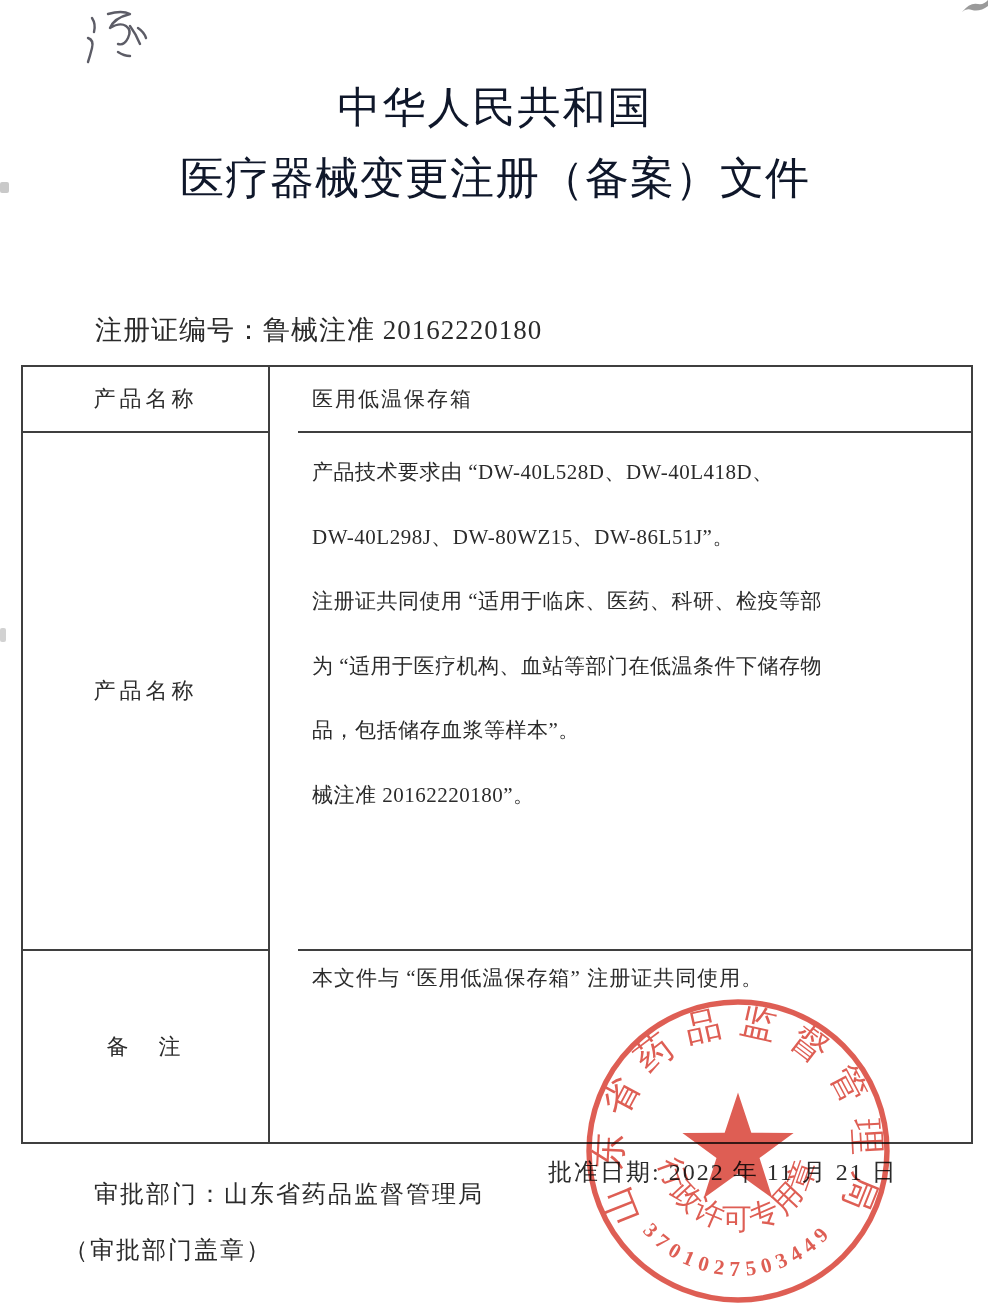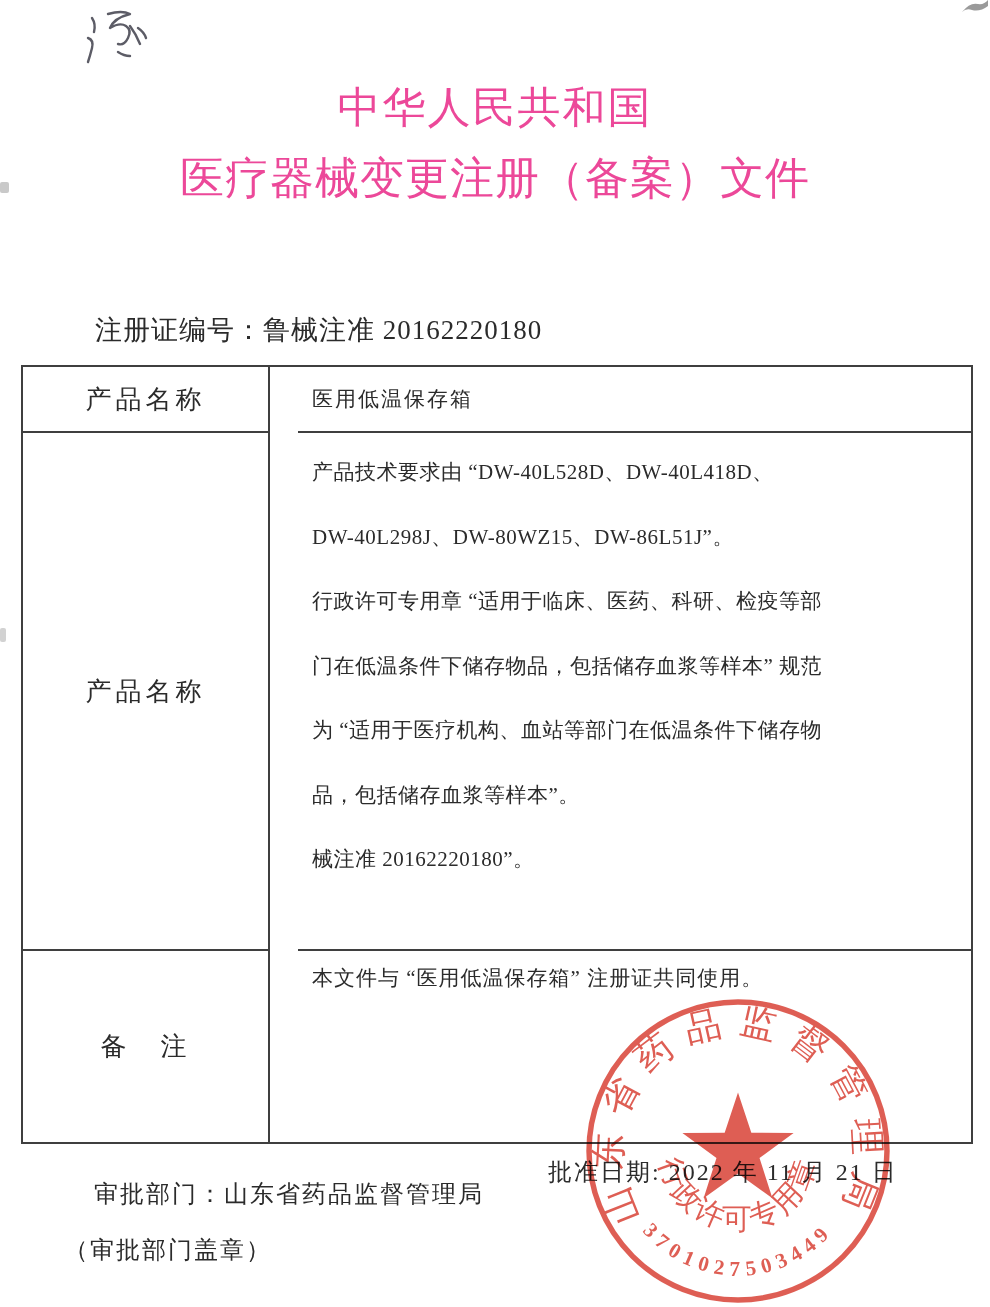--- a/index.html
+++ b/index.html
@@ -17,42 +17,42 @@
   
   .artifact{position:absolute;}
   .artifact-tr{left:956px;top:0;width:34px;height:16px;}
   .artifact-l1{left:0;top:182px;width:9px;height:11px;background:#c9c9c9;border-radius:2px;}
   .artifact-l2{left:0;top:628px;width:6px;height:14px;background:#d2d2d2;border-radius:2px;}
   
   .title-block{
     position:absolute;left:0;top:78px;width:100%;
     text-align:center;
     font-family:"Liberation Sans","DejaVu Sans",sans-serif;
-    color:#ec4899;
+    color:#0f172a;
   }
   .title-line1{font-size:43px;line-height:58px;letter-spacing:2px;font-weight:500;}
   .title-line2{font-size:44px;line-height:60px;letter-spacing:1px;font-weight:500;margin-top:12px;}
   
   .reg-line{
     position:absolute;left:95px;top:312px;
     font-size:27px;letter-spacing:1px;white-space:nowrap;
   }
   
   .doc-table{
     position:absolute;left:21px;top:365px;width:952px;height:779px;
     border:2px solid #3f3f3f;box-sizing:border-box;
     display:grid;
     grid-template-columns:247px 1fr;
     grid-template-rows:66px 518px 1fr;
   }
   .cell{box-sizing:border-box;}
   .cell-label{
     border-right:2px solid #3f3f3f;
     display:flex;align-items:center;justify-content:center;
-    font-size:26px;letter-spacing:4px;text-align:center;
+    font-size:22px;letter-spacing:4px;text-align:center;
   }
   .cell-content{font-size:21px;margin-left:28px;}
   .row-border{border-bottom:2px solid #3f3f3f;}
   .content-r1{display:flex;align-items:center;padding-left:14px;letter-spacing:2px;}
   .content-r2{padding:7px 10px 0 14px;}
   .content-r2 .tline{line-height:64.5px;white-space:nowrap;letter-spacing:0.5px;}
   .content-r3{padding:4px 10px 0 14px;letter-spacing:1px;}
   .content-r3 .tline{line-height:46px;white-space:nowrap;}
   
   .footer-left{position:absolute;left:64px;top:1177px;font-size:24px;letter-spacing:2px;}
@@ -97,22 +97,21 @@
 
   <div class="doc-table">
 
     <div class="cell cell-label row-border">产品名称</div>
     <div class="cell cell-content content-r1 row-border">医用低温保存箱</div>
 
     <div class="cell cell-label row-border">产品名称</div>
     <div class="cell cell-content content-r2 row-border">
       <div class="tline">产品技术要求由 “DW-40L528D、DW-40L418D、</div>
       <div class="tline">DW-40L298J、DW-80WZ15、DW-86L51J”。</div>
-      <div class="tline">行政许可专用章 “适用于临床、医药、科研、检疫等部</div>
-      <div class="tline">门在低温条件下储存物品，包括储存血浆等样本” 规范</div>
+      <div class="tline">注册证共同使用 “适用于临床、医药、科研、检疫等部</div>
       <div class="tline">为 “适用于医疗机构、血站等部门在低温条件下储存物</div>
       <div class="tline">品，包括储存血浆等样本”。</div>
       <div class="tline">械注准 20162220180”。</div>
     </div>
 
     <div class="cell cell-label">备　注</div>
     <div class="cell cell-content content-r3">
       <div class="tline">本文件与 “医用低温保存箱” 注册证共同使用。</div>
     </div>
   </div>

